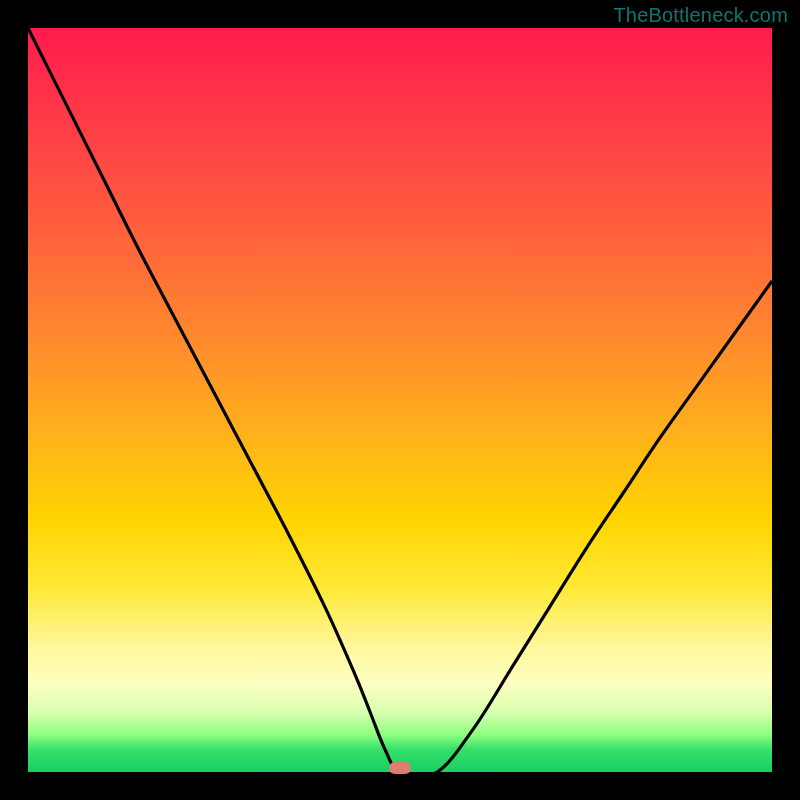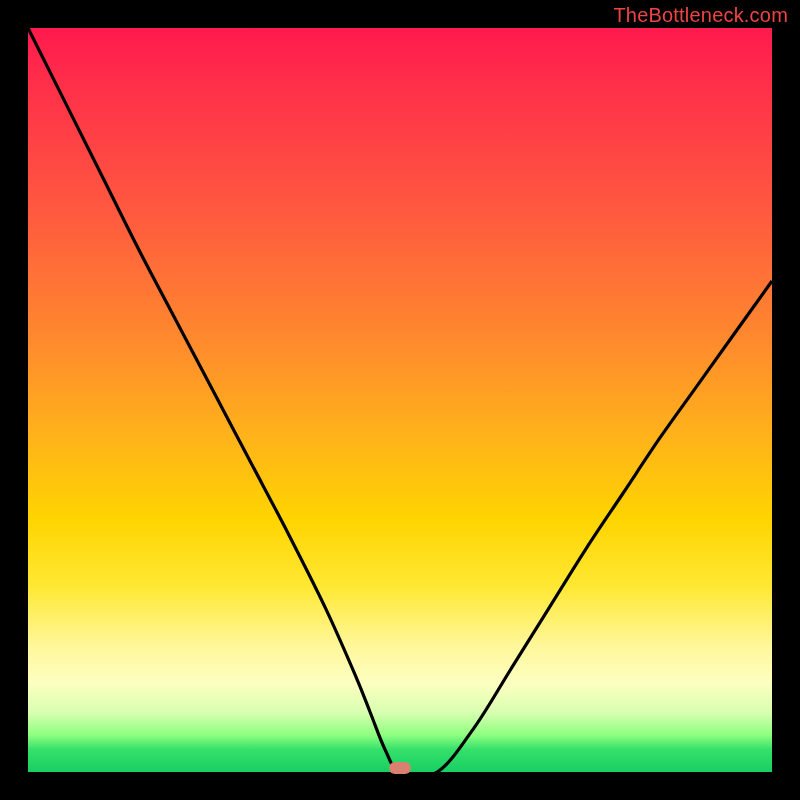--- a/index.html
+++ b/index.html
@@ -40,21 +40,21 @@
       #d8ffb0 92%,
       #8fff80 95%,
       #35e06a 97%,
       #18cf63 100%
     );
   }
   .watermark {
     position: absolute;
     top: 4px;
     right: 12px;
-    color: #ef4444;
+    color: #0f766e;
     font-size: 20px;
     font-weight: 500;
     letter-spacing: 0.2px;
     user-select: none;
   }
   svg.curve {
     position: absolute;
     top: 0;
     left: 0;
     width: 744px;

